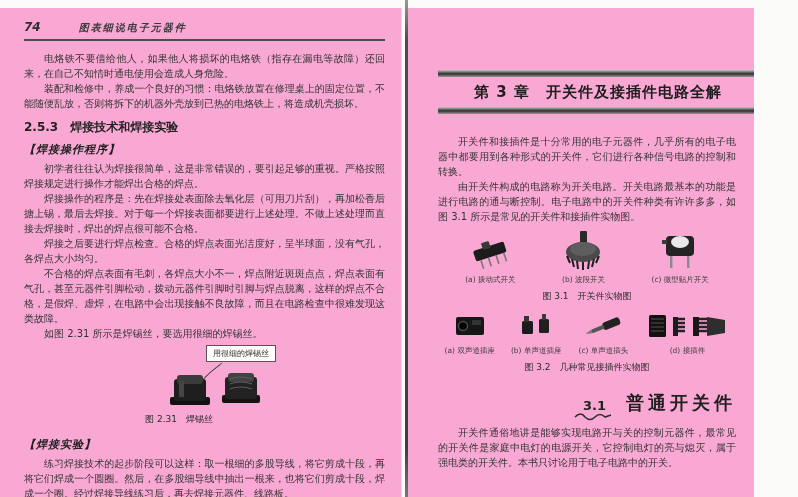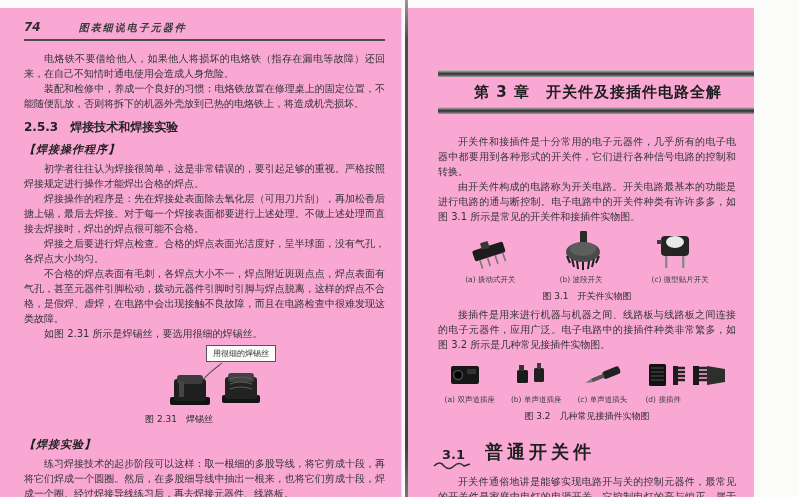--- a/index.html
+++ b/index.html
@@ -36,25 +36,25 @@
   .chapter-banner { width:320px; margin:0 auto 20px; }
   .chapter-banner .bar { height:7px; border-radius:1px;
       background:linear-gradient(180deg,#c7c7c7,#2e2e2e 55%,#9b9b9b); }
   .chapter-banner .title { text-align:center; font-size:15px; font-weight:bold;
       letter-spacing:1px; color:#1e1e1e; padding:6px 0 5px; }
 
   .figure { margin:6px 0 4px; }
   .fig-row { display:flex; justify-content:center; align-items:flex-end; }
   .fig-row.gap-wide { gap:44px; }
   .fig-row.gap-mid  { gap:16px; }
-  .fig-item { display:flex; flex-direction:column; }
+  .fig-item { display:flex; flex-direction:column; align-items:center; }
   .fig-item .lbl { font-size:7.5px; color:#3d3d3d; margin-top:3px; white-space:nowrap; }
   .fig-caption { text-align:center; font-size:9px; color:#2b2b2b; margin-top:5px; }
 
-  .sec-head { display:flex; align-items:flex-end; margin:17px 0 6px; }
+  .sec-head { display:flex; align-items:flex-end; margin:17px 0 6px;justify-content:flex-end; }
   .sec-num { position:relative; font-size:13px; font-weight:bold; color:#222; padding:0 4px 6px; }
   .sec-num svg { position:absolute; left:-6px; bottom:-2px; }
   .sec-title { font-size:18px; font-weight:bold; letter-spacing:4px; color:#1f1f1f; margin-left:16px; padding-bottom:4px; }
 </style>
 </head>
 <body>
 
 <div class="canvas">
 
   <div class="page page-left">
@@ -142,21 +142,20 @@
             <rect x="14" y="26" width="2.4" height="12" fill="#8a8a8a"></rect>
             <rect x="31" y="26" width="2.4" height="12" fill="#8a8a8a"></rect>
             <rect x="6" y="10" width="5" height="4" fill="#3a3a3a"></rect>
           </svg>
           <span class="lbl">(c) 微型贴片开关</span>
         </div>
       </div>
       <div class="fig-caption">图 3.1　开关件实物图</div>
     </div>
 
-    <p class="body">接插件是用来进行机器与机器之间、线路板与线路板之间连接的电子元器件，应用广泛。电子电路中的接插件种类非常繁多，如图 3.2 所示是几种常见接插件实物图。</p>
 
     <div class="figure">
       <div class="fig-row gap-mid">
         <div class="fig-item">
           <svg width="40" height="34">
             <rect x="6" y="8" width="28" height="18" rx="2" fill="#161616"></rect>
             <circle cx="13" cy="17" r="4.5" fill="#000" stroke="#4a4a4a" stroke-width="1.5"></circle>
             <rect x="22" y="11" width="9" height="5" fill="#333"></rect>
           </svg>
           <span class="lbl">(a) 双声道插座</span>

